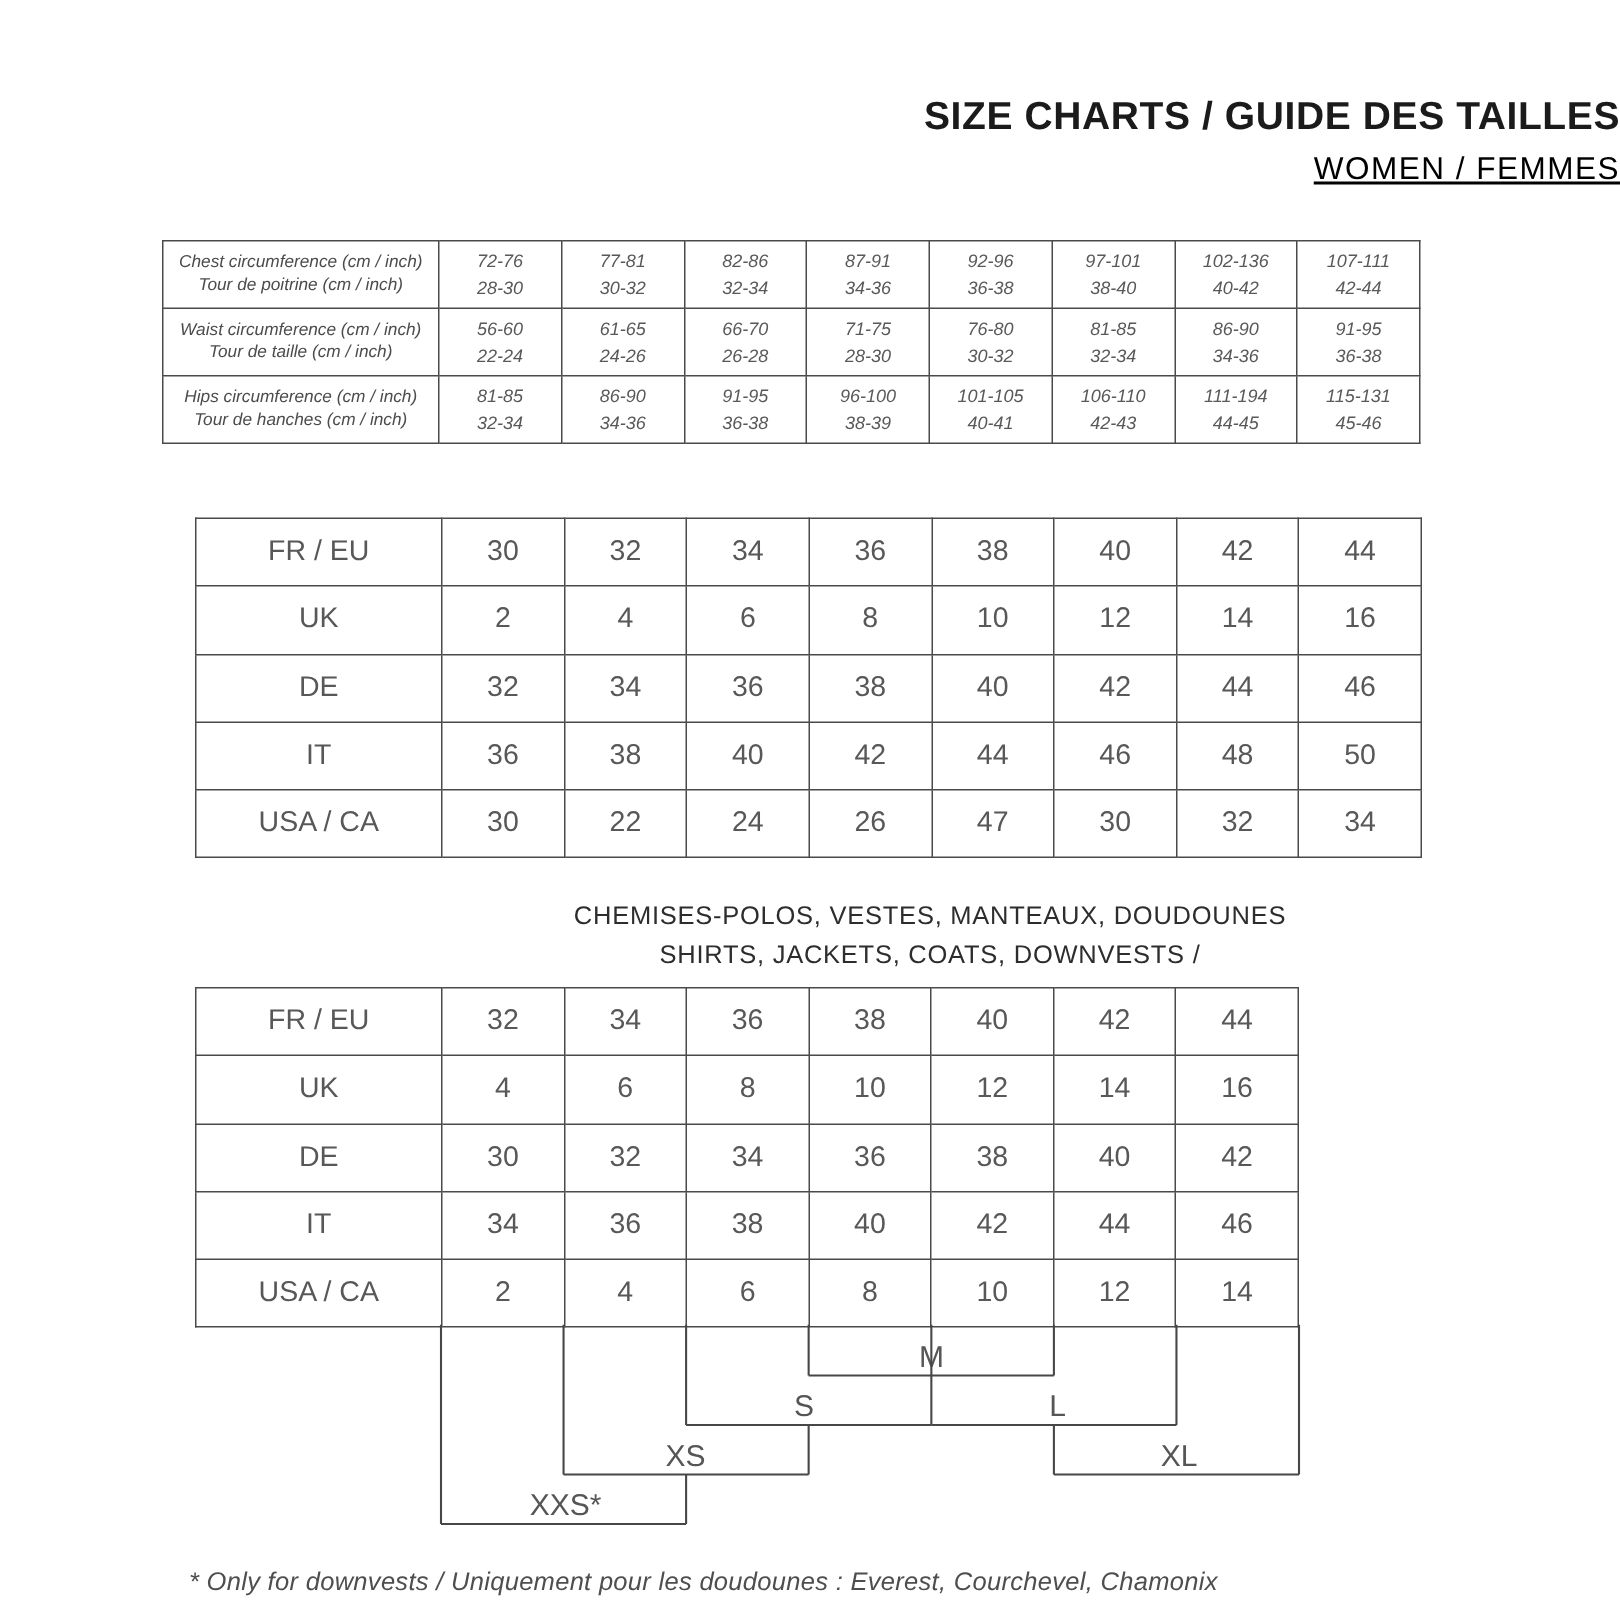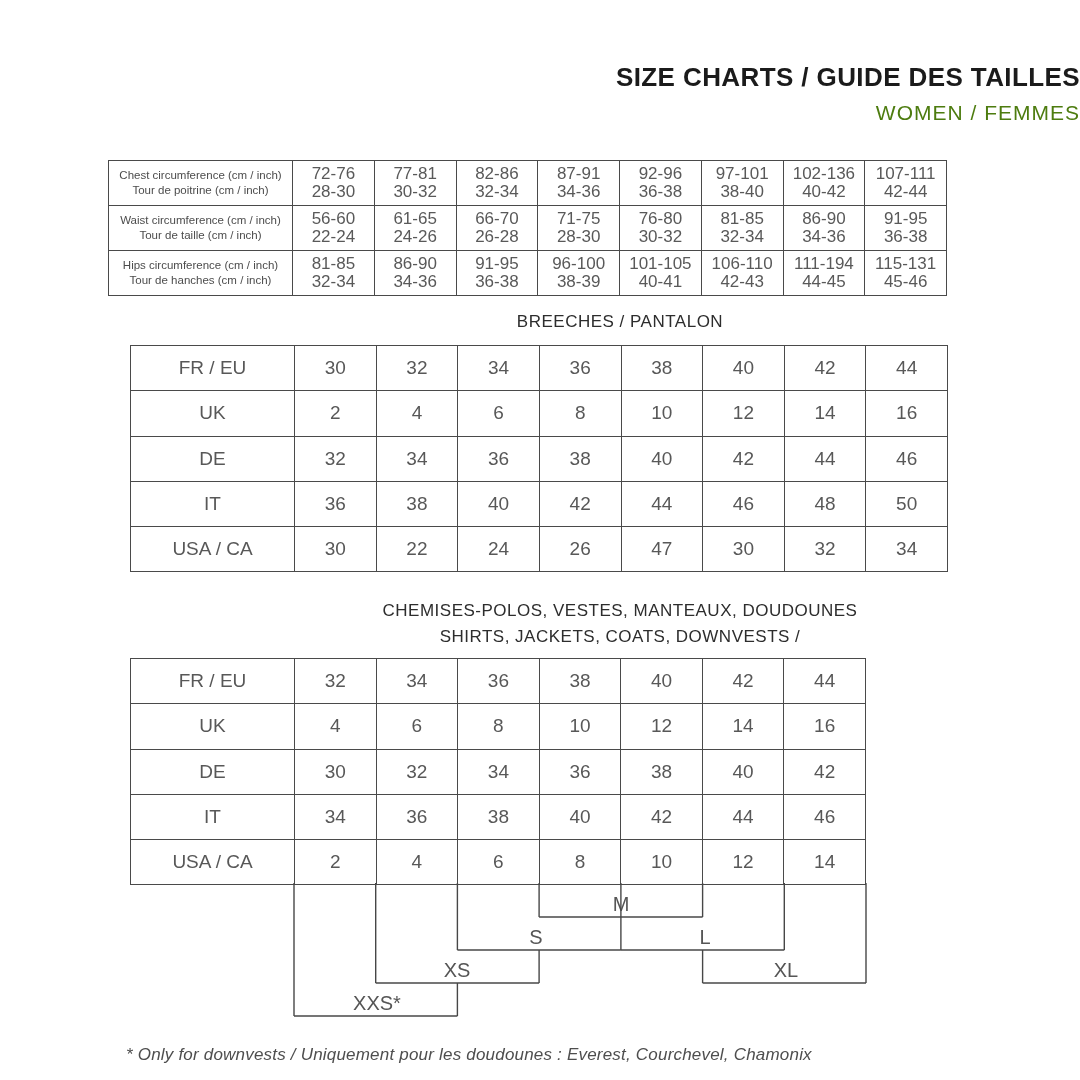--- a/index.html
+++ b/index.html
@@ -2,31 +2,31 @@
 <html><head>
 <meta charset="utf-8">
 <style>
   html,body{margin:0;padding:0;background:#ffffff;}
   .page{position:relative;width:1080px;height:1080px;background:#ffffff;overflow:hidden;
         font-family:"Liberation Sans","DejaVu Sans",sans-serif;}
 
   
   .header{position:absolute;left:160px;top:62px;width:920px;text-align:right;}
   .title{margin:0;font-size:26px;font-weight:bold;color:#1b1b1b;letter-spacing:.4px;}
-  .subtitle{margin:8px 0 0 0;font-size:21px;font-weight:normal;color:#4d7c0f;letter-spacing:1px;}
+  .subtitle{margin:8px 0 0 0;font-size:21px;font-weight:normal;color:#000000;letter-spacing:1px;text-decoration:underline;}
 
   
   table{border-collapse:collapse;table-layout:fixed;}
   td,th{border:1px solid #4a4a4a;text-align:center;vertical-align:middle;padding:0;font-weight:normal;}
 
   
   .measure{position:absolute;left:108px;top:160px;width:839px;}
-  .measure td,.measure th{height:44px;}
+  .measure td,.measure th{height:44px;font-style:italic;}
   .measure th div{font-size:11.5px;color:#4c4c4c;line-height:15.5px;}
-  .measure td div{font-size:17px;color:#595959;line-height:18.5px;}
+  .measure td div{font-size:12px;color:#595959;line-height:18.5px;}
 
   
   .size-table td,.size-table th{height:44.3px;font-size:19px;color:#585858;}
   .breeches{position:absolute;left:130px;top:345px;width:818px;}
   .shirts{position:absolute;left:130px;top:658px;width:736px;}
 
   .section-heading{position:absolute;left:160px;width:920px;text-align:center;
                    font-size:17px;color:#2d2d2d;letter-spacing:.5px;line-height:26px;}
   .h-breeches{top:309px;}
   .h-shirts{top:598px;}
@@ -165,21 +165,20 @@
             <div>44-45</div>
           </td>
           <td>
             <div>115-131</div>
             <div>45-46</div>
           </td>
         </tr>
       </tbody>
   </table>
 
-  <div class="section-heading h-breeches">BREECHES / PANTALON</div>
 
   <table class="size-table breeches">
     <colgroup>
         <col style="width:164px">
       </colgroup>
     <tbody>
         <tr>
           <th>FR / EU</th>
           <td>30</td>
           <td>32</td>

